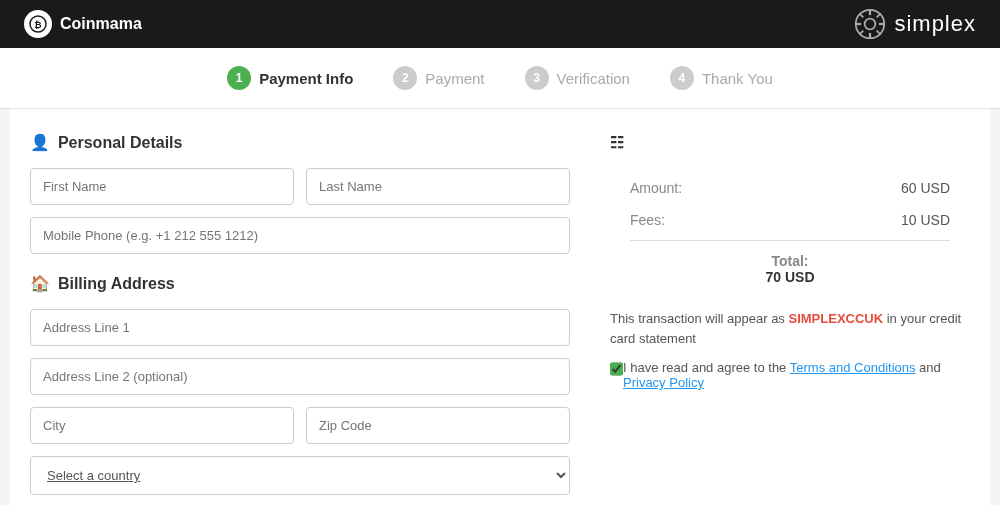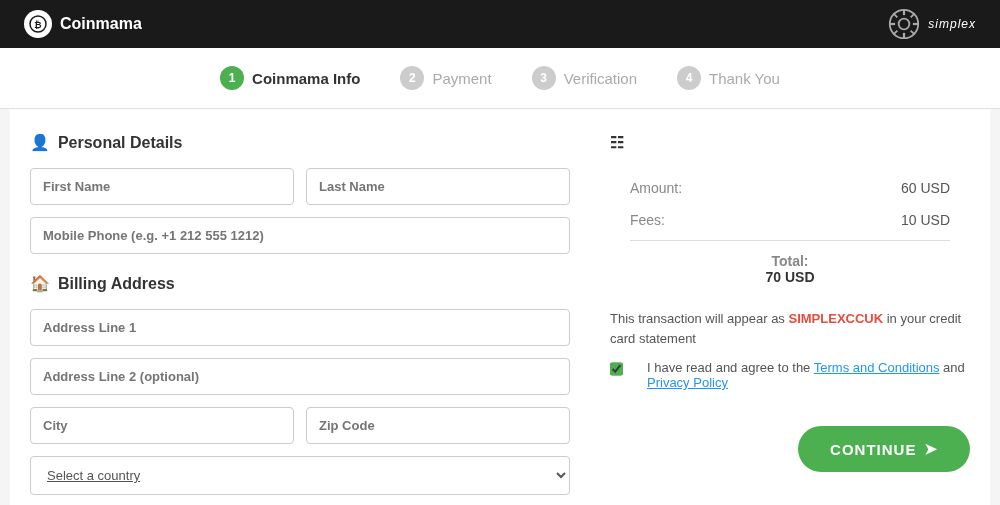--- a/index.html
+++ b/index.html
@@ -28,21 +28,21 @@
       border-radius: 50%;
       display: flex; align-items: center; justify-content: center;
       color: #1a1a1a; font-weight: bold; font-size: 11px;
     }
     .simplex-logo {
       display: flex; align-items: center; gap: 8px; color: #fff;
     }
     .simplex-gear {
       width: 32px; height: 32px;
     }
-    .simplex-text { font-size: 12px; letter-spacing: 1px; font-style: italic; }
+    .simplex-text { font-size: 22px; letter-spacing: 1px; }
 
     
     .progress-bar {
       background: #fff;
       border-bottom: 1px solid #e0e0e0;
       display: flex;
       align-items: center;
       justify-content: center;
       gap: 40px;
       padding: 18px 0;
@@ -84,21 +84,20 @@
     .form-row { display: flex; gap: 12px; margin-bottom: 12px; }
     .form-input {
       width: 100%;
       padding: 10px 12px;
       border: 1px solid #ccc;
       border-radius: 4px;
       font-size: 13px;
       color: #999;
       background: #fff;
       outline: none;
-      font-weight: bold;
     }
 
     .billing-section { margin-top: 20px; }
 
     .select-input {
       width: 100%;
       padding: 10px 12px;
       border: 1px solid #ccc;
       border-radius: 4px;
       font-size: 13px;
@@ -127,22 +126,22 @@
     }
     .order-total { font-weight: bold; color: #333; flex-direction: column; }
 
     .transaction-note {
       margin: 16px 0 12px 0;
       font-size: 13px; color: #555; line-height: 1.5;
     }
     .merchant-name { color: #e74c3c; font-weight: bold; margin-top: 28px; }
 
     .terms-row {
-      display: flex; align-items: flex-start; gap: 24px;
-      font-size: 13px; color: #555; margin-bottom: 36px;
+      display: flex; align-items: flex-start; gap: 0;
+      font-size: 13px; color: #555; margin-bottom: 21px;
     }
     .terms-checkbox {
       margin-top: 2px; width: 14px; height: 14px;
       accent-color: #4caf50;
     }
     .terms-link { color: #2196f3; text-decoration: underline; cursor: pointer; }
 
     .continue-btn {
       background: #4caf50;
       color: #fff;
@@ -183,21 +182,21 @@
       <line x1="30" y1="6" x2="25.5" y2="10.5" stroke="#aaa" stroke-width="2"></line>
       <line x1="10.5" y1="25.5" x2="6" y2="30" stroke="#aaa" stroke-width="2"></line>
     </svg>
     <span class="simplex-text">simplex</span>
   </div>
 </div>
 
 <div class="progress-bar">
   <div class="step active">
     <div class="step-circle">1</div>
-    <span>Coinmama Info</span>
+    <span>Payment Info</span>
   </div>
   <div class="step">
     <div class="step-circle">2</div>
     <span>Payment</span>
   </div>
   <div class="step">
     <div class="step-circle">3</div>
     <span>Verification</span>
   </div>
   <div class="step">
@@ -282,18 +281,14 @@
     <div class="terms-row">
       <input type="checkbox" class="terms-checkbox" checked="" style="">
       <span>
         <span>I have read and agree to the</span>
         <a class="terms-link">Terms and Conditions</a>
         <span>and</span>
         <a class="terms-link">Privacy Policy</a>
       </span>
     </div>
 
-    <button class="continue-btn">
-      <span>CONTINUE</span>
-      <span>➤</span>
-    </button>
   </div>
 </div>
 
 </body></html>

